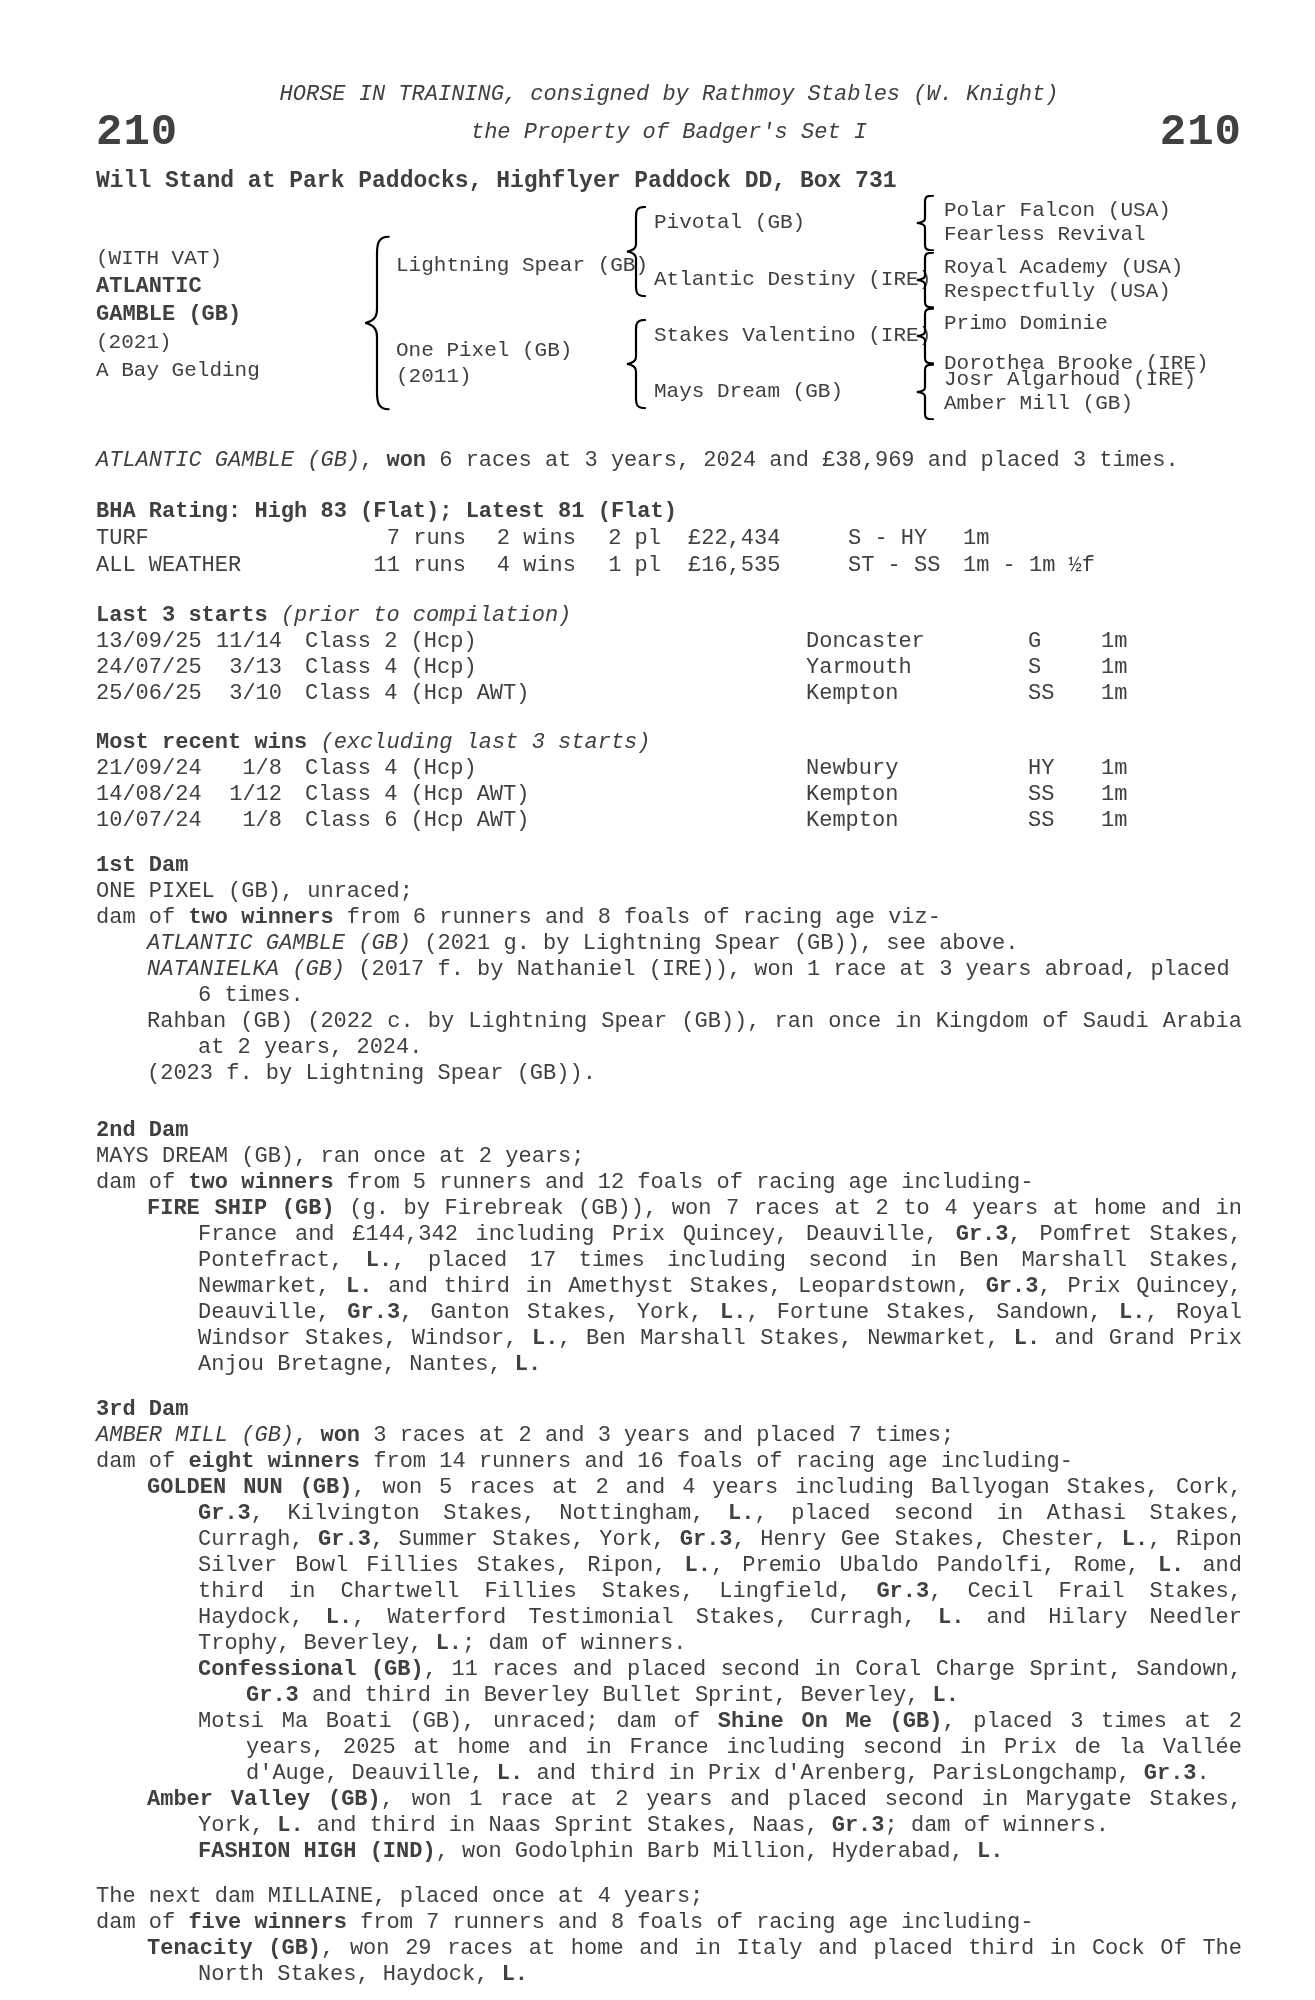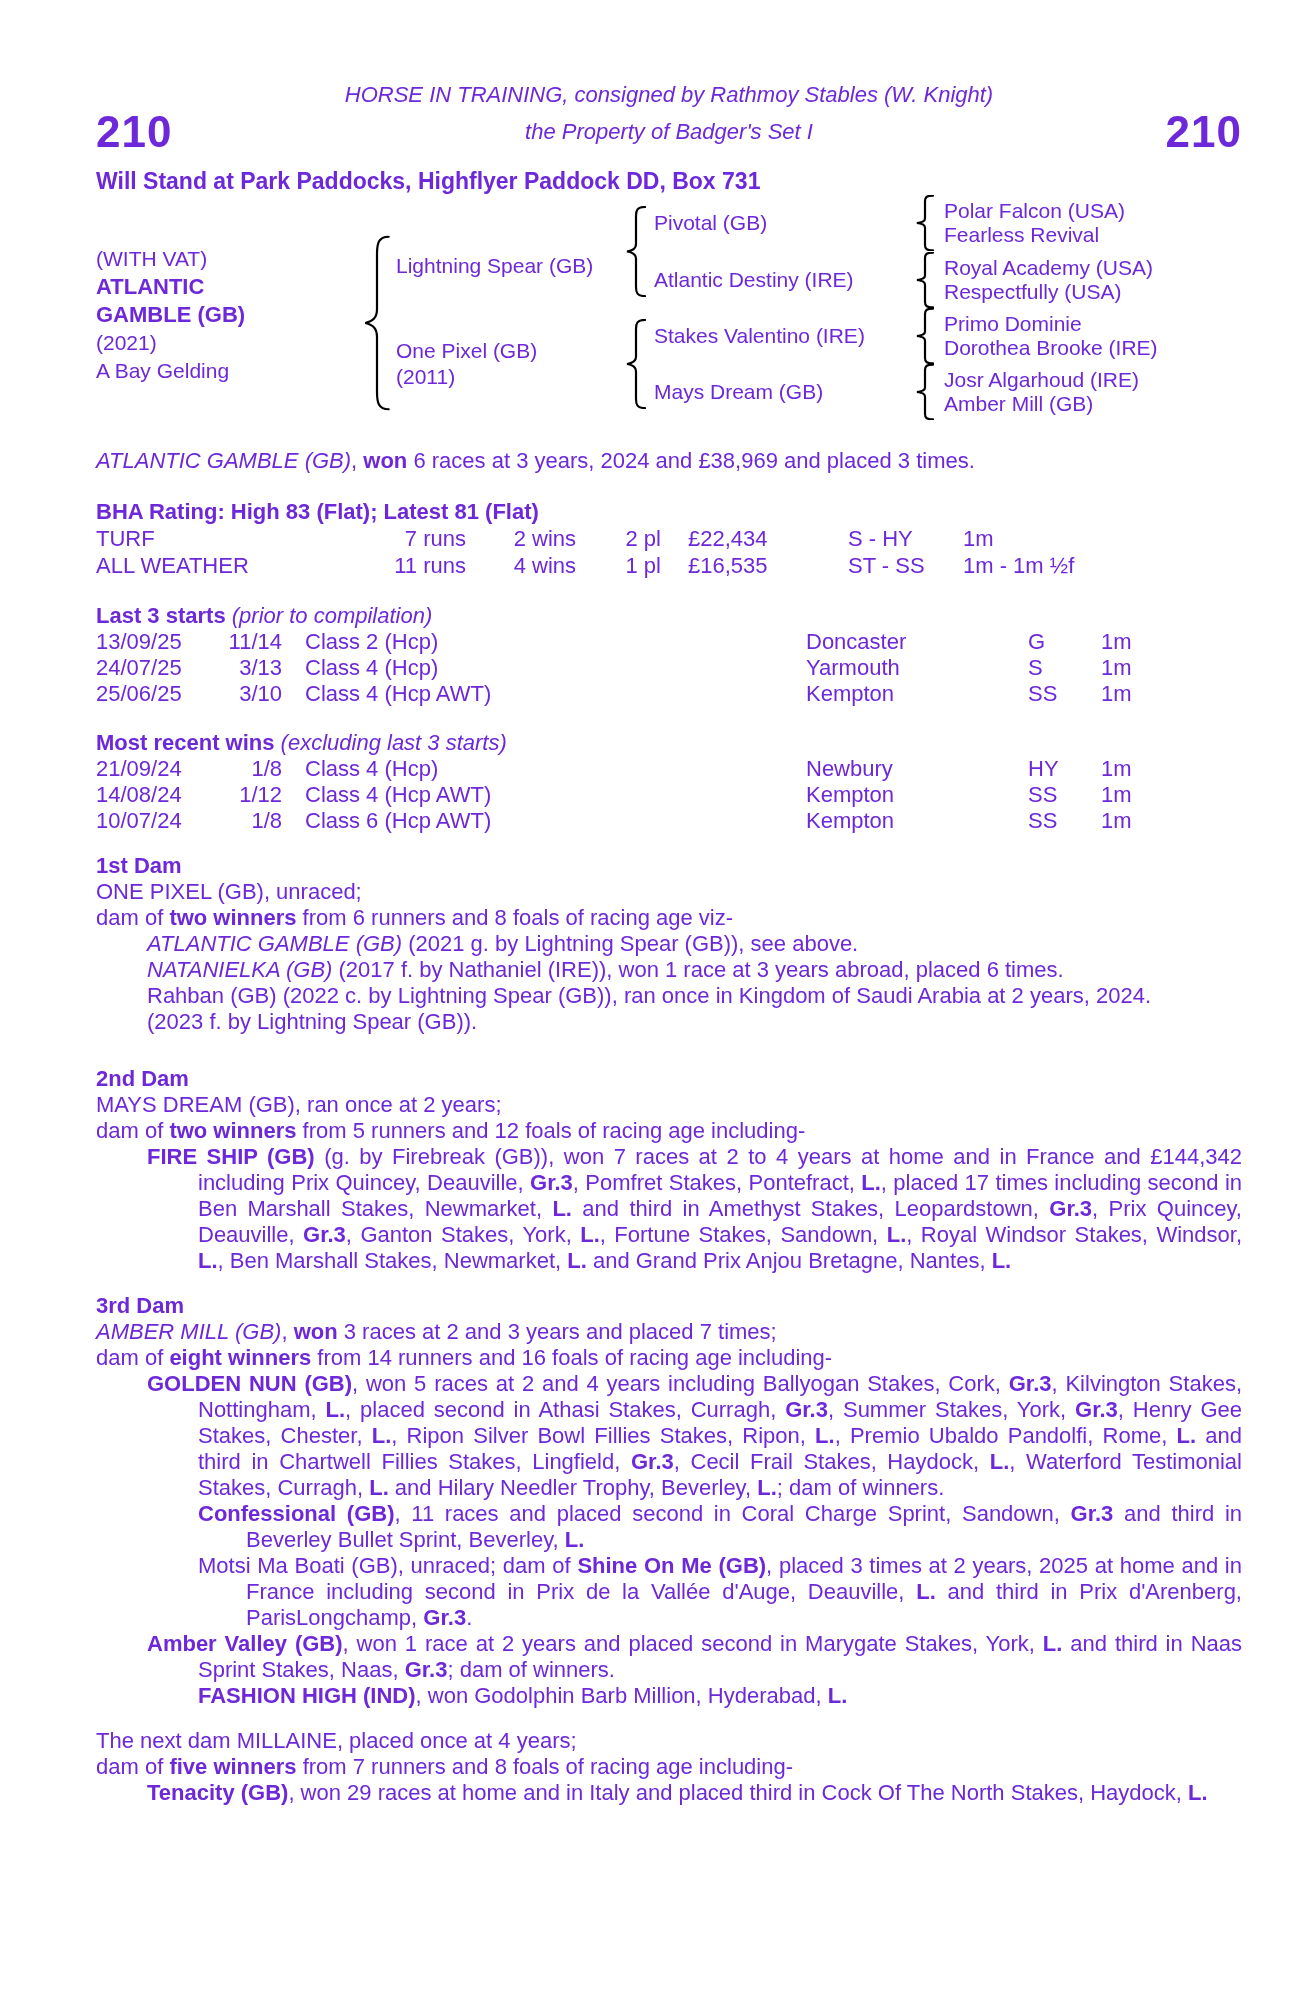--- a/index.html
+++ b/index.html
@@ -1,17 +1,17 @@
 <!DOCTYPE html>
 <html><head>
 <meta charset="utf-8">
 <style>
   html,body{margin:0;padding:0;background:#e8e8e8;}
-  .page{position:relative;width:1315px;height:2000px;background:#ffffff;color:#6d28d9;
-        font-family:Liberation Sans, sans-serif;overflow:hidden;margin:0 auto;}
+  .page{position:relative;width:1315px;height:2000px;background:#ffffff;color:#404040;
+        font-family:Liberation Mono, monospace;overflow:hidden;margin:0 auto;}
   .content{margin-left:96px;width:1146px;padding-top:82px;}
 
   
   .consign{text-align:center;font-style:italic;font-size:22px;line-height:26px;}
   .lot-row{display:flex;justify-content:space-between;align-items:center;height:44px;margin-top:2px;}
   .lot{font-size:44px;font-weight:bold;line-height:44px;letter-spacing:1px;}
   .property{font-style:italic;font-size:22px;flex:1;text-align:center;}
   .stand{font-weight:bold;font-size:23px;margin-top:14px;line-height:26px;}
 
   
@@ -22,21 +22,21 @@
   .id-n2{left:0;top:103px;font-weight:bold;font-size:22px;}
   .id-yr{left:0;top:131px;}
   .id-desc{left:0;top:159px;}
   .sire{left:300px;top:54px;text-align:right;}
   .dam1{left:300px;top:139px;}
   .dam2{left:300px;top:165px;}
   .gp-0{left:558px;top:11px;}  .gp-1{left:558px;top:68px;}
   .gp-2{left:558px;top:124px;} .gp-3{left:558px;top:180px;}
   .ggp-0{left:848px;top:-1px;} .ggp-1{left:848px;top:23px;}
   .ggp-2{left:848px;top:56px;} .ggp-3{left:848px;top:80px;}
-  .ggp-4{left:848px;top:112px;}.ggp-5{left:848px;top:136px;}
+  .ggp-4{left:848px;top:112px;}.ggp-5{left:848px;top:152px;}
   .ggp-6{left:848px;top:168px;}.ggp-7{left:848px;top:192px;}
   .brace{position:absolute;}
   .brace svg{display:block;width:100%;height:100%;}
   .brace-big {left:268px;top:36px;width:26px;height:176px;}
   .brace-sire{left:530px;top:7px;width:20px;height:91px;}
   .brace-dam {left:530px;top:120px;width:20px;height:90px;}
   .brace-g0{left:820px;top:-4px;width:18px;height:56px;}
   .brace-g1{left:820px;top:53px;width:18px;height:56px;}
   .brace-g2{left:820px;top:109px;width:18px;height:56px;}
   .brace-g3{left:820px;top:165px;width:18px;height:56px;}

